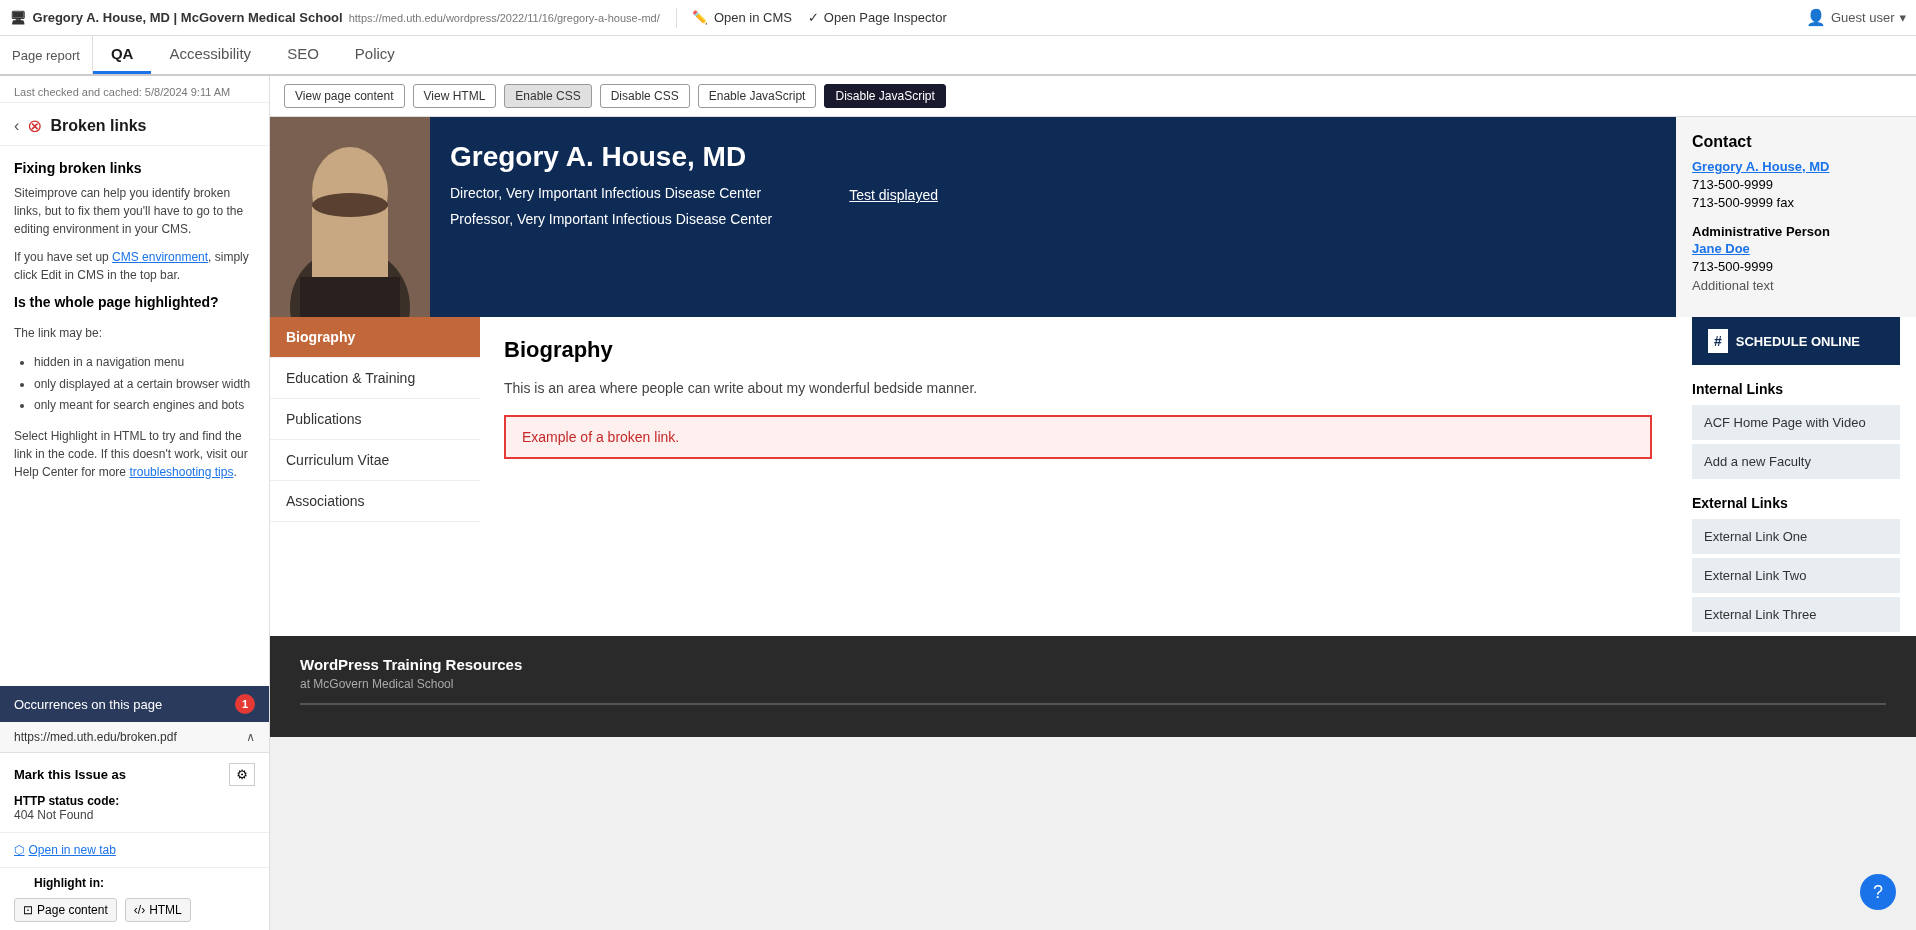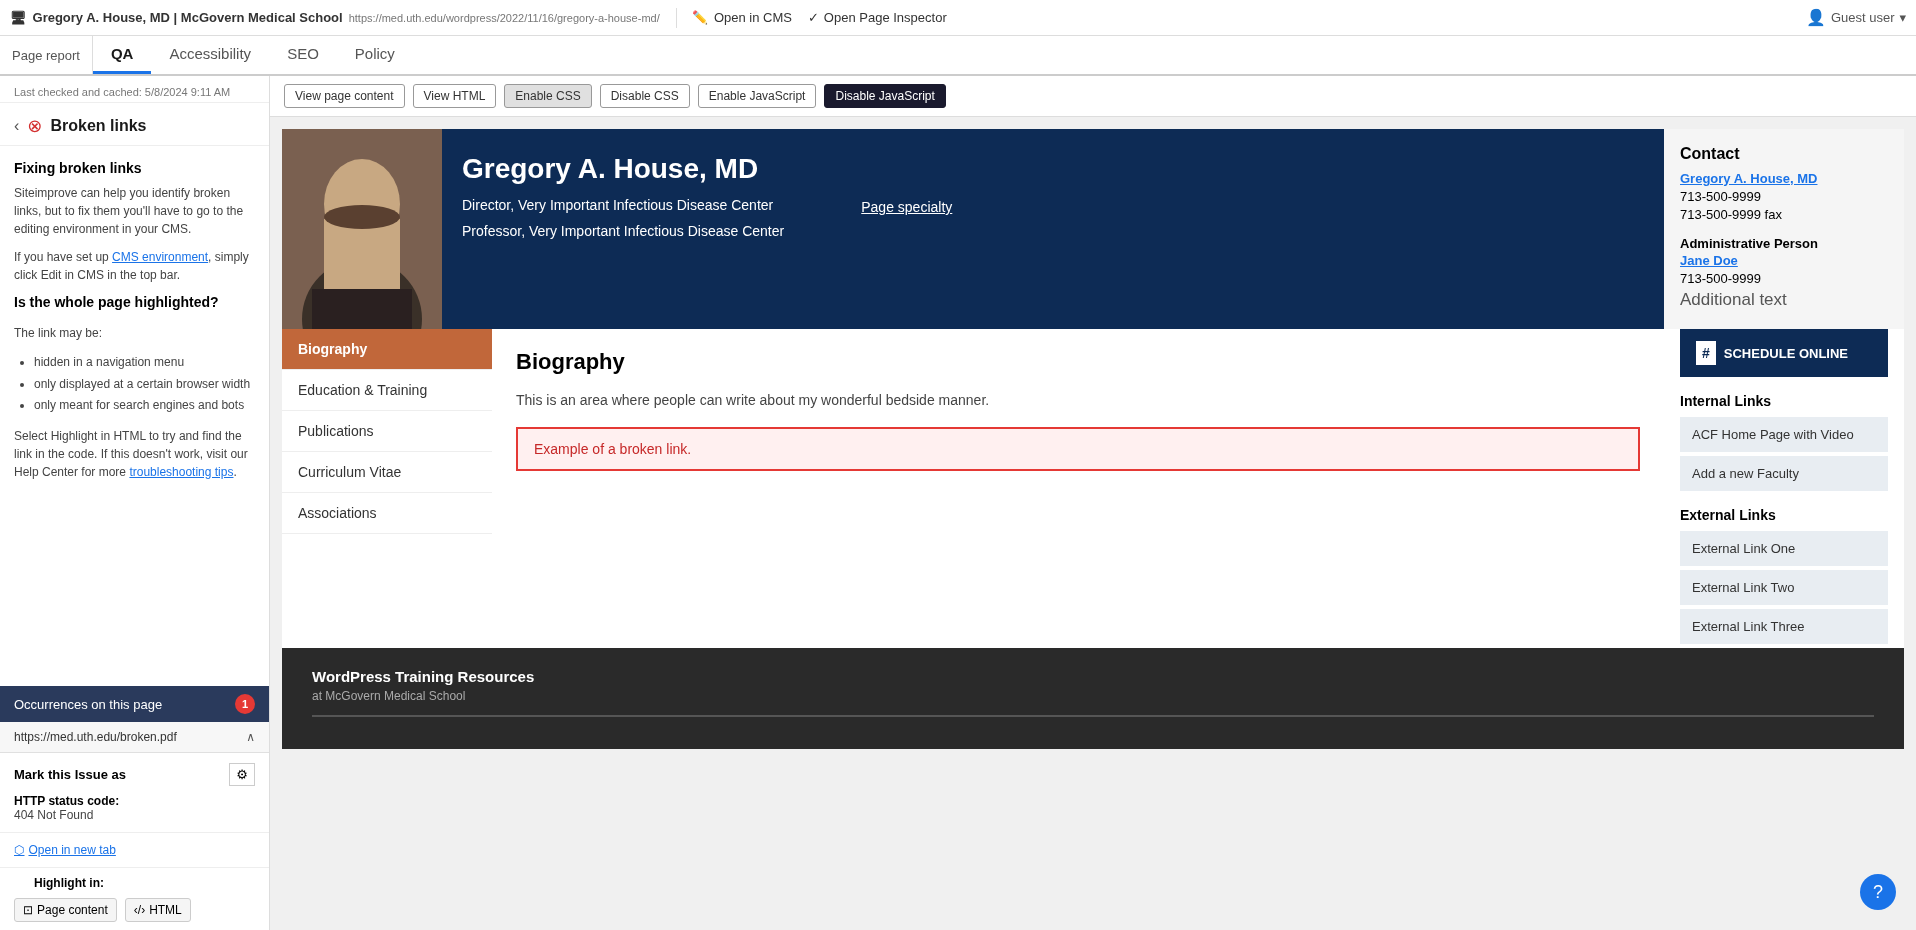--- a/index.html
+++ b/index.html
@@ -74,42 +74,42 @@
       border-bottom: 1px solid #ddd; flex-wrap: wrap;
     }
     .toolbar-btn {
       border: 1px solid #999; padding: 4px 10px; background: #fff; font-size: 12px;
       cursor: pointer; border-radius: 3px; color: #333;
     }
     .toolbar-btn.active { background: #e0e0e0; }
     .toolbar-btn.dark { background: #1a1a2e; color: #fff; border-color: #1a1a2e; }
 
     
-    .page-preview { background: #1d4ed8; margin: 12px; }
+    .page-preview { background: #1d4ed8; margin: 0; }
 
     
     .profile-header {
       background: #0d2b55; display: flex; align-items: stretch; min-height: 200px;
     }
     .profile-photo-placeholder {
       width: 160px; height: 200px; background: #8a7060; flex-shrink: 0;
       display: flex; align-items: center; justify-content: center;
     }
     .profile-info { flex: 1; padding: 24px 20px; color: #fff; }
     .profile-info h1 { font-size: 28px; font-weight: bold; margin-bottom: 12px; }
     .profile-info .title1 { font-size: 14px; margin-bottom: 4px; }
     .profile-info .title2 { font-size: 14px; }
     .profile-info .test-link { color: #fff; text-decoration: underline; margin-left: 80px; cursor: pointer; font-size: 14px; }
     .profile-contact { background: #f5f5f5; width: 240px; padding: 16px; flex-shrink: 0; }
     .profile-contact h3 { font-size: 16px; font-weight: bold; margin-bottom: 8px; }
     .profile-contact .contact-name { color: #1a73e8; text-decoration: underline; font-size: 13px; font-weight: bold; cursor: pointer; }
     .profile-contact .phone { font-size: 13px; margin: 3px 0; }
     .profile-contact .admin-label { font-size: 13px; font-weight: bold; margin-top: 14px; margin-bottom: 2px; }
     .profile-contact .admin-name { color: #1a73e8; font-size: 13px; text-decoration: underline; cursor: pointer; font-weight: bold; }
-    .profile-contact .additional { font-size: 17px; color: #555; margin-top: 4px; }
+    .profile-contact .additional { font-size: 13px; color: #555; margin-top: 4px; }
 
     
     .page-body { display: flex; gap: 0; background: #fff; }
     .nav-sidebar { width: 210px; flex-shrink: 0; background: #fff; }
     .nav-item { padding: 12px 16px; font-size: 14px; cursor: pointer; border-bottom: 1px solid #eee; color: #333; }
     .nav-item.active { background: #c1673a; color: #fff; font-weight: bold; }
     .page-content { flex: 1; padding: 20px 24px; }
     .page-content h2 { font-size: 22px; font-weight: bold; margin-bottom: 14px; }
     .page-content p { font-size: 14px; color: #444; line-height: 1.6; margin-bottom: 16px; }
     .broken-link-box {
@@ -266,21 +266,21 @@
             <ellipse cx="80" cy="190" rx="60" ry="60" fill="#3a3028"></ellipse>
             <rect x="42" y="90" width="76" height="80" fill="#c8a882"></rect>
             <ellipse cx="80" cy="88" rx="38" ry="12" fill="#5a4030"></ellipse>
             <rect x="30" y="160" width="100" height="40" fill="#2a2020"></rect>
           </svg>
         </div>
         <div class="profile-info">
           <h1>Gregory A. House, MD</h1>
           <div style="display:flex;align-items:center;gap:8px;">
             <span class="title1">Director, Very Important Infectious Disease Center</span>
-            <a class="test-link">Page specialty</a>
+            <a class="test-link">Test displayed</a>
           </div>
           <div class="title2" style="margin-top:6px;">Professor, Very Important Infectious Disease Center</div>
         </div>
         <div class="profile-contact">
           <h3>Contact</h3>
           <div class="contact-name">Gregory A. House, MD</div>
           <div class="phone">713-500-9999</div>
           <div class="phone">713-500-9999 fax</div>
           <div class="admin-label">Administrative Person</div>
           <div class="admin-name">Jane Doe</div>

